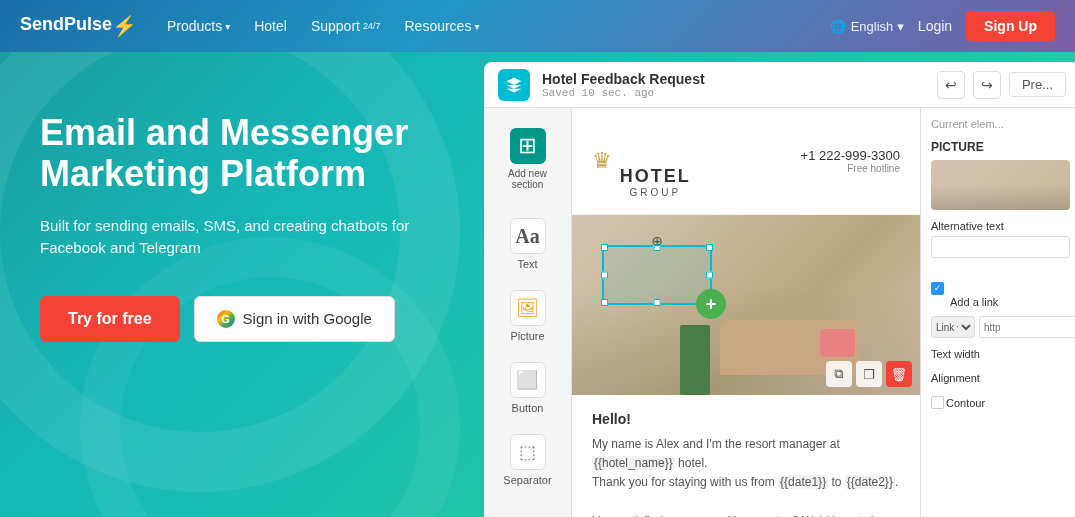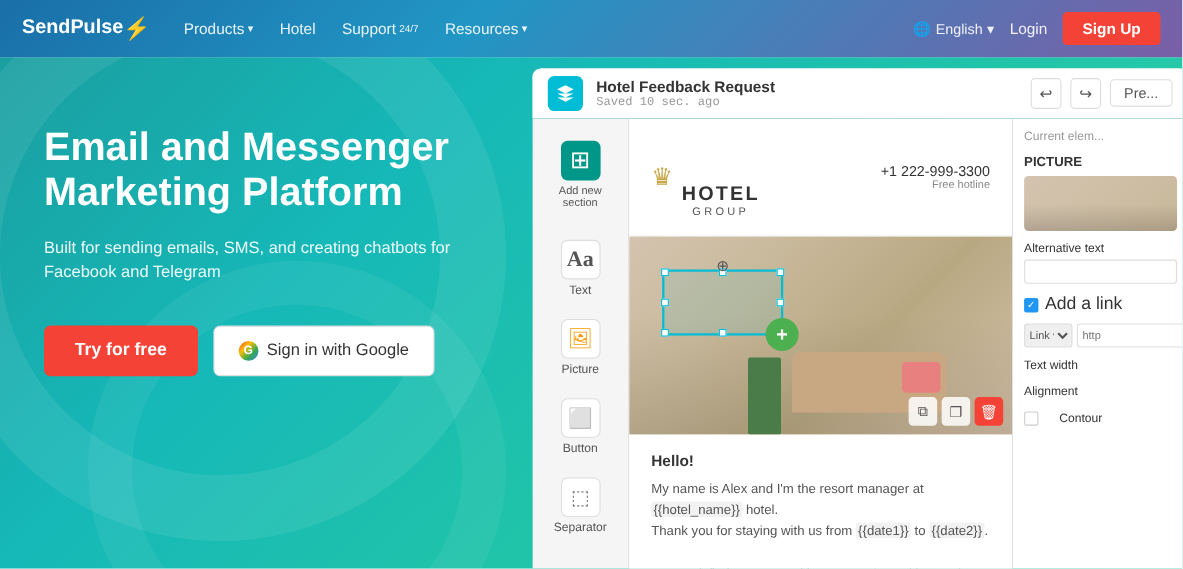--- a/index.html
+++ b/index.html
@@ -596,22 +596,23 @@
       background: #2196f3;
       border-radius: 2px;
       display: flex;
       align-items: center;
       justify-content: center;
       color: #fff;
       font-size: 9px;
       flex-shrink: 0;
     }
     .add-link-text {
-      font-size: 16px;
-      color: #333;
+      font-size: 11px;
+      color: #333;
+      margin-top: 28px;
     }
     .link-row {
       display: flex;
       gap: 4px;
       margin-bottom: 10px;
     }
     .link-select {
       width: 44px;
       height: 22px;
       border: 1px solid #ddd;
@@ -634,21 +635,21 @@
       margin-bottom: 4px;
     }
     .alignment-label {
       font-size: 11px;
       color: #333;
       margin-bottom: 4px;
     }
     .contour-row {
       display: flex;
       align-items: center;
-      gap: 19px;
+      gap: 2px;
     }
     .checkbox-empty {
       width: 13px;
       height: 13px;
       border: 1px solid #ccc;
       border-radius: 2px;
       flex-shrink: 0;
     }
     .contour-text {
       font-size: 11px;

